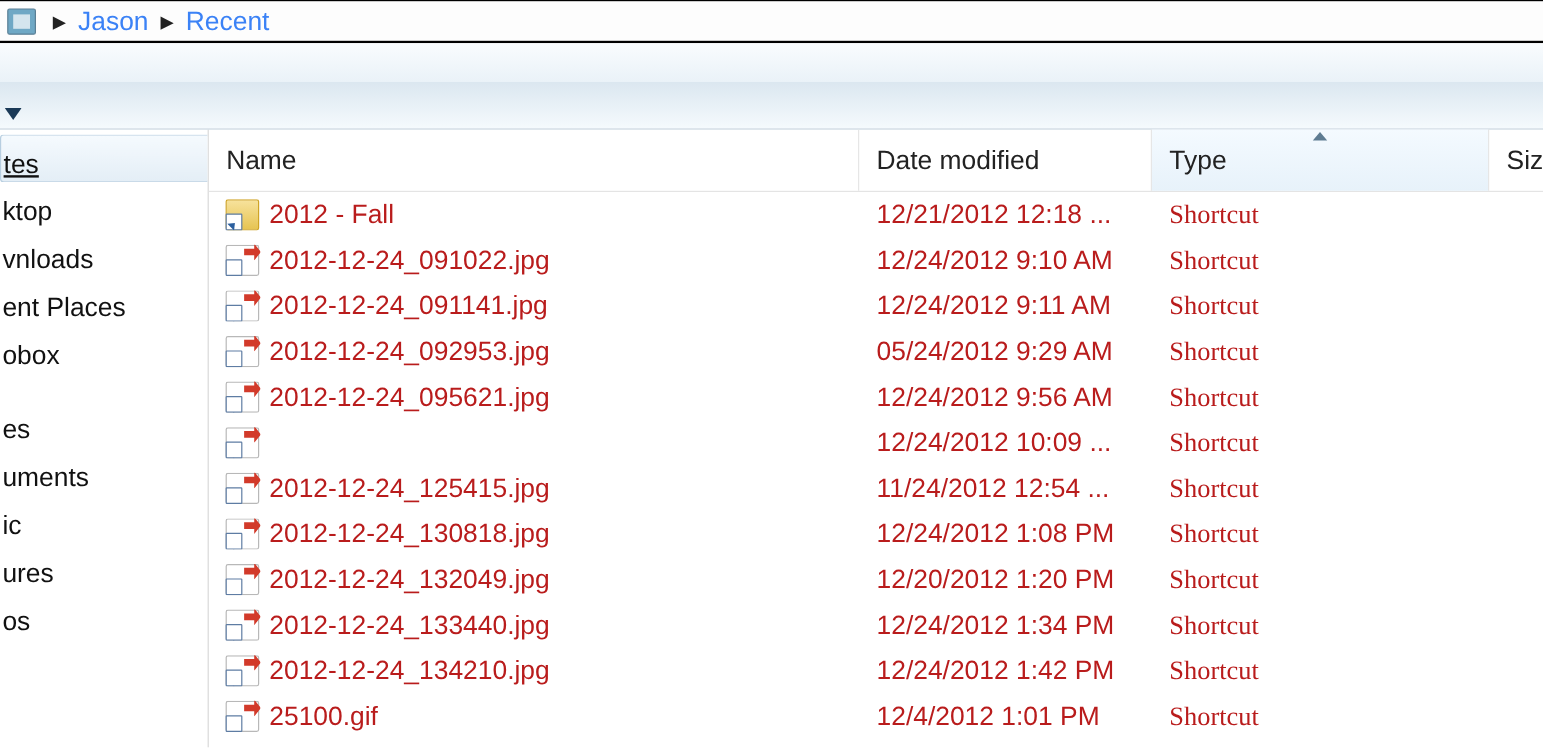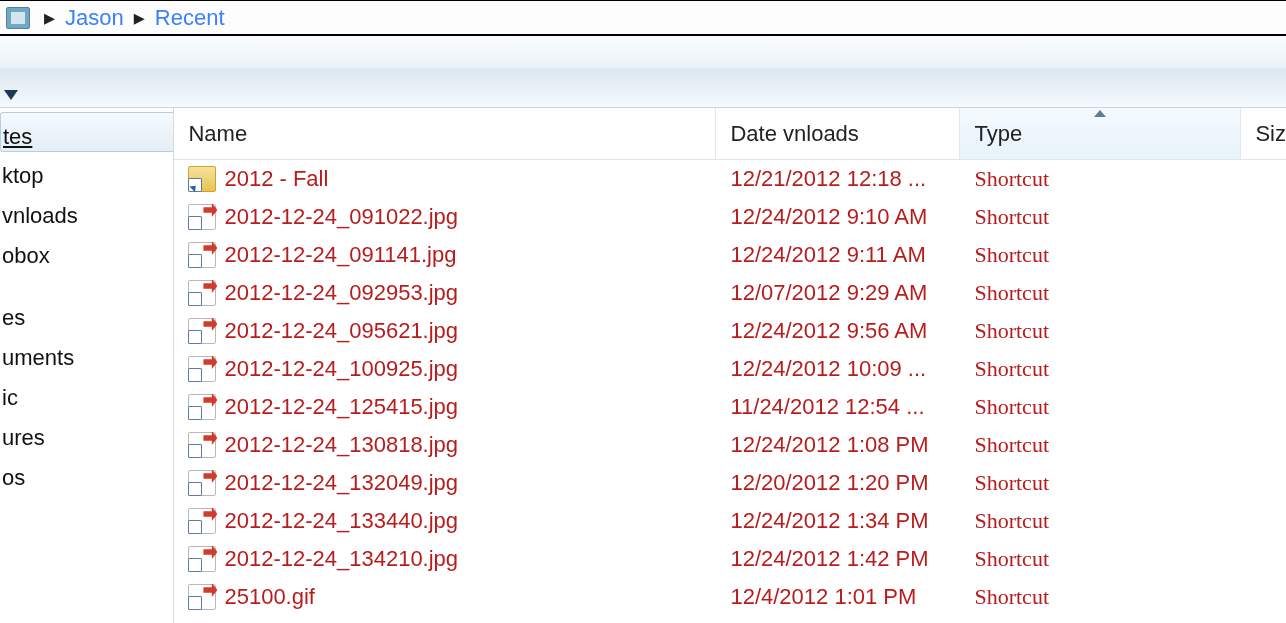--- a/index.html
+++ b/index.html
@@ -200,36 +200,37 @@
       </svg>
   </div>
 </div>
 
 <div class="main">
 
   <div class="sidebar" id="sidebar">
       <div class="nav-item selected">tes</div>
       <div class="nav-item">ktop</div>
       <div class="nav-item">vnloads</div>
+      <div class="nav-item">ent Places</div>
       <div class="nav-item">obox</div>
       <div class="spacer"></div>
       <div class="nav-item">es</div>
       <div class="nav-item">uments</div>
       <div class="nav-item">ic</div>
       <div class="nav-item">ures</div>
       <div class="nav-item">os</div>
     </div>
 
   <div class="content">
     <div class="cols">
       <div class="col col-name">
         <span>Name</span>
       </div>
       <div class="col col-date">
-        <span>Date vnloads</span>
+        <span>Date modified</span>
       </div>
       <div class="col col-type sorted">
         <span class="sort-ind"></span>
         <span>Type</span>
       </div>
       <div class="col col-size">
         <span>Siz</span>
       </div>
     </div>
 
@@ -265,41 +266,40 @@
           <div class="cell cell-type">Shortcut</div>
           <div class="cell cell-size"></div>
         </div>
         <div class="row">
           <div class="cell cell-name">
             <span class="ficon img">
               <span class="ovl"></span>
             </span>
             <span>2012-12-24_092953.jpg</span>
           </div>
-          <div class="cell cell-date">12/07/2012 9:29 AM</div>
+          <div class="cell cell-date">05/24/2012 9:29 AM</div>
           <div class="cell cell-type">Shortcut</div>
           <div class="cell cell-size"></div>
         </div>
         <div class="row">
           <div class="cell cell-name">
             <span class="ficon img">
               <span class="ovl"></span>
             </span>
             <span>2012-12-24_095621.jpg</span>
           </div>
           <div class="cell cell-date">12/24/2012 9:56 AM</div>
           <div class="cell cell-type">Shortcut</div>
           <div class="cell cell-size"></div>
         </div>
         <div class="row">
           <div class="cell cell-name">
             <span class="ficon img">
               <span class="ovl"></span>
             </span>
-            <span>2012-12-24_100925.jpg</span>
           </div>
           <div class="cell cell-date">12/24/2012 10:09 ...</div>
           <div class="cell cell-type">Shortcut</div>
           <div class="cell cell-size"></div>
         </div>
         <div class="row">
           <div class="cell cell-name">
             <span class="ficon img">
               <span class="ovl"></span>
             </span>

